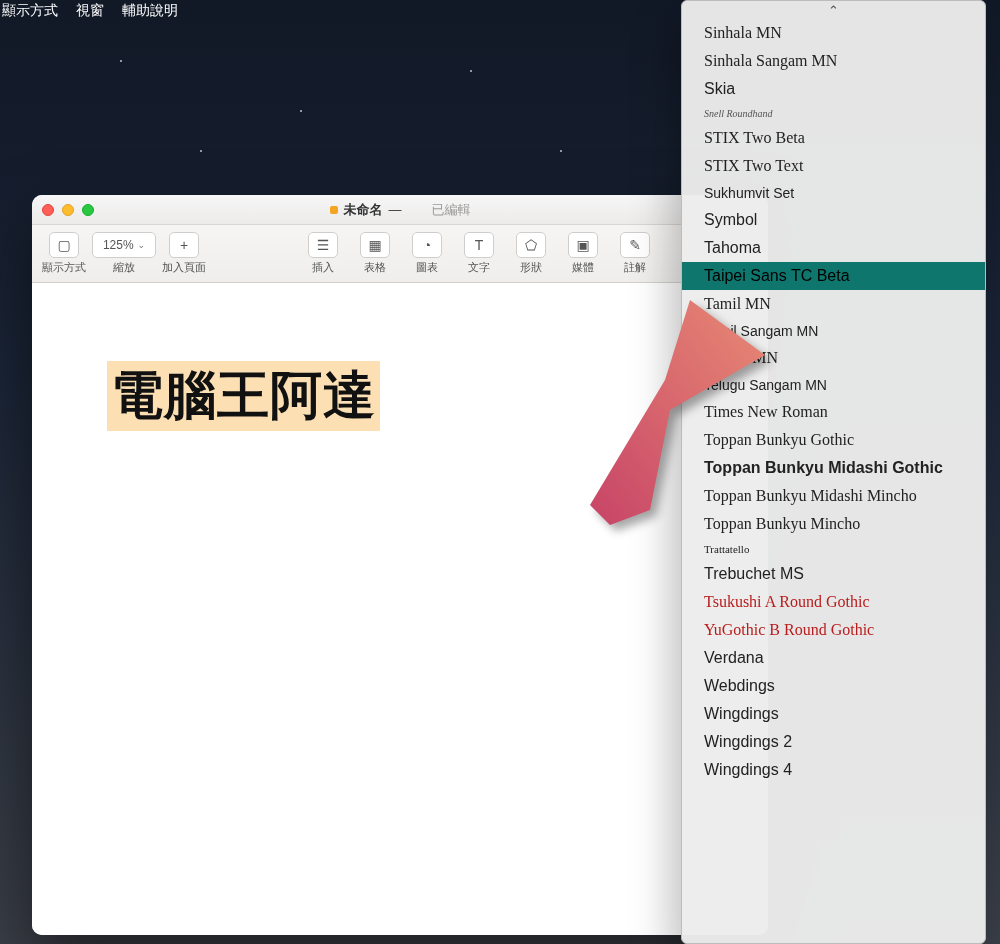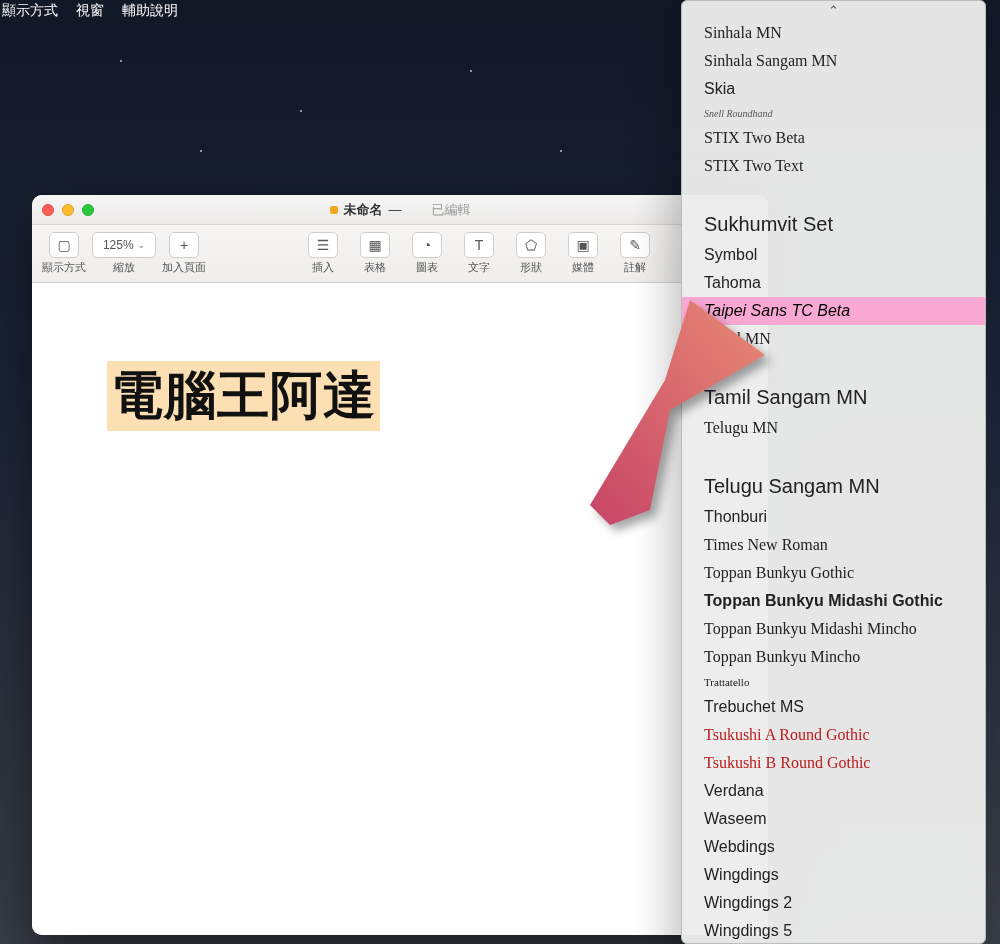--- a/index.html
+++ b/index.html
@@ -101,24 +101,24 @@
     color:#555; font-size:13px;
   }
   .font-list { }
   .font-item {
     padding: 5px 8px 5px 22px;
     font-size:16px;
     color:#222;
     cursor:default;
     white-space:nowrap;
   }
-  .font-item.selected { background:#f9a8d4; color:#000;font-style:italic; }
+  .font-item.selected { background:#0f766e; color:#000; }
   .font-item.serif { font-family: Georgia, "Times New Roman", serif; }
   .font-item.script { font-family: cursive; font-style:italic; color:#555; font-size:10px; }
-  .font-item.small { font-size:20px; font-family: Arial, sans-serif; margin-top: 28px; }
+  .font-item.small { font-size:14px; font-family: Arial, sans-serif; }
   .font-item.bold { font-weight:700; }
   .font-item.muted { color:#b91c1c; }
   .font-item.tiny { font-size:11px; font-family: cursive; }
 
   
   .arrow-wrap {
     position:absolute;
     left:570px; top:300px;
     width:200px; height:230px;
     pointer-events:none;
@@ -244,36 +244,34 @@
       <div class="font-item serif">STIX Two Beta</div>
       <div class="font-item serif">STIX Two Text</div>
       <div class="font-item small">Sukhumvit Set</div>
       <div class="font-item">Symbol</div>
       <div class="font-item">Tahoma</div>
       <div class="font-item selected">Taipei Sans TC Beta</div>
       <div class="font-item serif">Tamil MN</div>
       <div class="font-item small">Tamil Sangam MN</div>
       <div class="font-item serif">Telugu MN</div>
       <div class="font-item small">Telugu Sangam MN</div>
-      <div class="font-item">Thonburi</div>
       <div class="font-item serif">Times New Roman</div>
       <div class="font-item serif">Toppan Bunkyu Gothic</div>
       <div class="font-item bold">Toppan Bunkyu Midashi Gothic</div>
       <div class="font-item serif">Toppan Bunkyu Midashi Mincho</div>
       <div class="font-item serif">Toppan Bunkyu Mincho</div>
       <div class="font-item tiny">Trattatello</div>
       <div class="font-item">Trebuchet MS</div>
       <div class="font-item muted serif">Tsukushi A Round Gothic</div>
-      <div class="font-item muted serif">Tsukushi B Round Gothic</div>
+      <div class="font-item muted serif">YuGothic B Round Gothic</div>
       <div class="font-item">Verdana</div>
-      <div class="font-item">Waseem</div>
       <div class="font-item">Webdings</div>
       <div class="font-item">Wingdings</div>
       <div class="font-item">Wingdings 2</div>
-      <div class="font-item">Wingdings 5</div>
+      <div class="font-item">Wingdings 4</div>
     </div>
 </div>
 
 <div class="arrow-wrap">
   <svg viewBox="0 0 200 230">
     <defs>
       <linearGradient id="ag" x1="0" y1="1" x2="1" y2="0">
         <stop offset="0" stop-color="#c74467"></stop>
         <stop offset="1" stop-color="#e88a74"></stop>
       </linearGradient>

